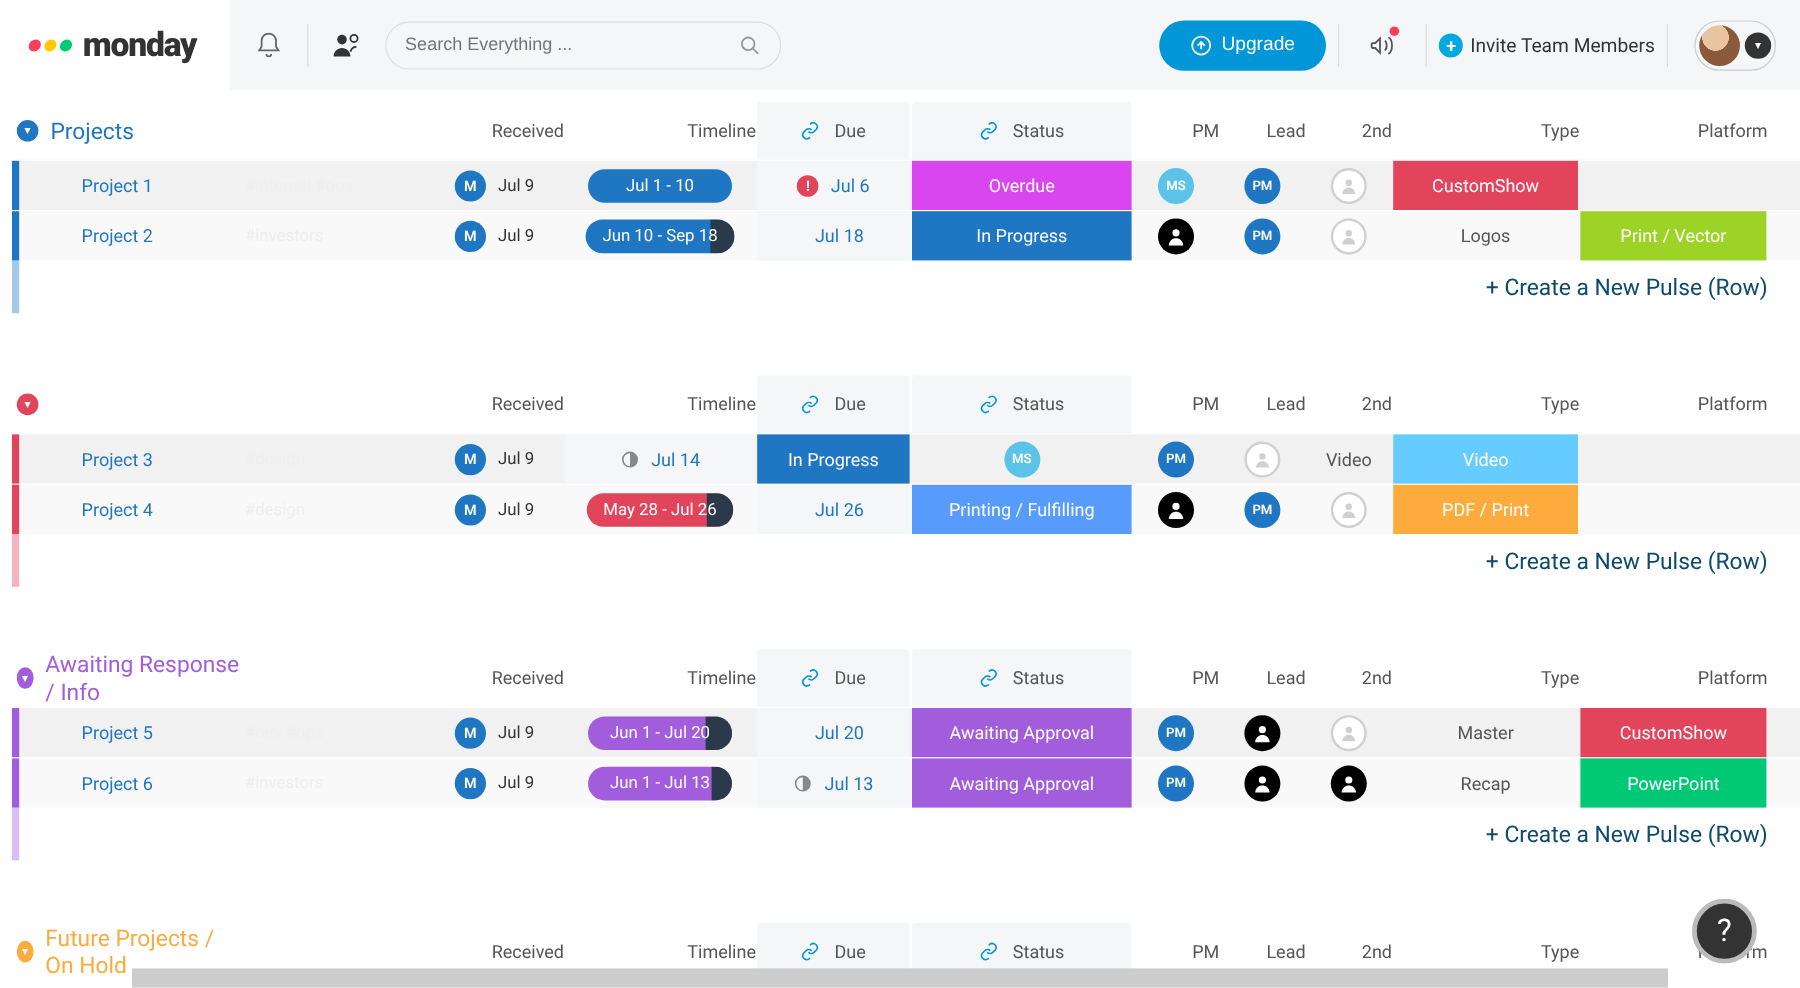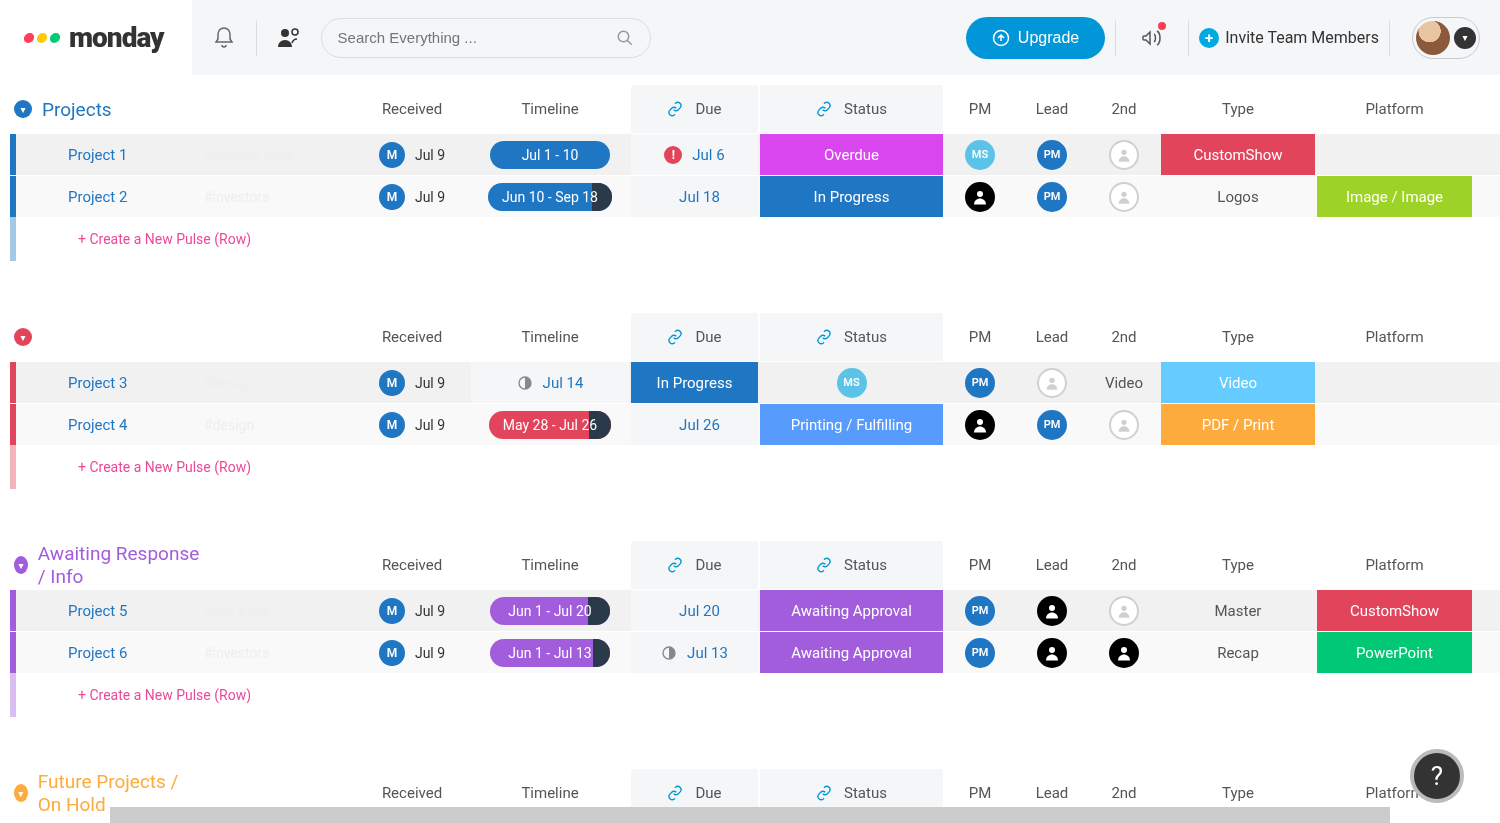--- a/index.html
+++ b/index.html
@@ -28,21 +28,21 @@
 .chev-circ { width: 22px; height: 22px; border-radius: 50%; background: #333; color: #fff; display: flex; align-items: center; justify-content: center; margin-left: 4px; font-size: 10px; }
 
 
 .board { padding: 10px 0 0 10px; }
 .group { margin-bottom: 52px; }
 .group-header, .row, .new-row { display: grid; grid-template-columns: 42px 148px 154px 116px 160px 129px 185px 72px 72px 72px 156px 157px; align-items: center; }
 .group-title-cell { grid-column: 1 / 3; display: flex; align-items: center; padding-left: 4px; }
 .collapse-ico { width: 18px; height: 18px; border-radius: 50%; color: #fff; display: flex; align-items: center; justify-content: center; font-size: 10px; margin-right: 10px; }
 .group-title { font-size: 19px; font-weight: 400; }
 .group-header { height: 48px; }
-.col-head { text-align: center; color: #555; font-size: 15px; }
+.col-head { text-align: right; color: #555; font-size: 15px; }
 .col-head.linked { background: #f5f6f8; height: 100%; display: flex; align-items: center; justify-content: center; border-radius: 3px 3px 0 0; margin: 0 1px; }
 .link-ico { color: #0096d8; margin-right: 12px; }
 .tags-head { grid-column: 3; }
 
 
 .row { height: 42px; background: #f9f9f9; border-top: 1px solid #fff; }
 .row:nth-child(even) { background: #f1f1f1; }
 .bar { width: 6px; height: 100%; }
 .pname { padding-left: 16px; color: #1f76c2; font-size: 15px; }
 .tags { color: #eee; font-size: 14px; padding-left: 4px; }
@@ -56,21 +56,21 @@
 .due-cell { background: #f5f6f8; color: #1f76c2; font-size: 15px; }
 .due-ico { margin-right: 10px; display: flex; align-items: center; }
 .alert-ico { width: 18px; height: 18px; border-radius: 50%; background: #e2445c; color: #fff; display: inline-flex; align-items: center; justify-content: center; font-size: 12px; font-weight: bold; }
 .status-cell { color: #fff; font-size: 15px; background: #f5f6f8; }
 .person-cell { display: flex; justify-content: center; }
 .person-badge { width: 30px; height: 30px; border-radius: 50%; display: flex; align-items: center; justify-content: center; font-size: 11px; font-weight: 600; color: #fff; }
 .type-cell { color: #555; font-size: 15px; text-align: center; white-space: nowrap; overflow: hidden; text-overflow: ellipsis; padding: 0 6px; }
 .plat-cell { color: #fff; font-size: 15px; }
 .new-row { height: 44px; }
 .new-bar { width: 6px; height: 100%; opacity: 0.4; }
-.new-txt { grid-column: 2 / 13; padding-left: 26px; color: #ec4899; font-size: 14px; }
+.new-txt { grid-column: 2 / 13; padding-left: 26px; color: #0c4a6e; font-size: 19px; text-align: right; }
 
 
 .help-btn { position: fixed; bottom: 20px; right: 36px; width: 54px; height: 54px; border-radius: 50%; background: #333; border: 4px solid #bbb; color: #fff; font-size: 26px; display: flex; align-items: center; justify-content: center; cursor: pointer; }
 
 
 .hscroll { position: fixed; bottom: 0; left: 110px; right: 110px; height: 16px; background: #ccc; }
 
 svg { display: block; }
 </style>
 </head>
@@ -243,21 +243,21 @@
             <svg width="16" height="16" viewBox="0 0 24 24" fill="#d0d0d0">
               <circle cx="12" cy="8" r="4"></circle>
               <path d="M4 22c0-5 4-8 8-8s8 3 8 8H4z"></path>
             </svg>
           </div>
         </div>
       <div class="cell type-cell">
           <span>Logos</span>
         </div>
       <div class="cell plat-cell" style="background:#9cd326">
-        <span>Image / Image</span>
+        <span>Print / Vector</span>
       </div>
       </div>
       <div class="new-row">
         <div class="new-bar" style="background:#1f76c2"></div>
       <div class="new-txt">+ Create a New Pulse (Row)</div>
       </div>
     </div>
     <div class="group">
       <div class="group-header">
     <div class="group-title-cell">

